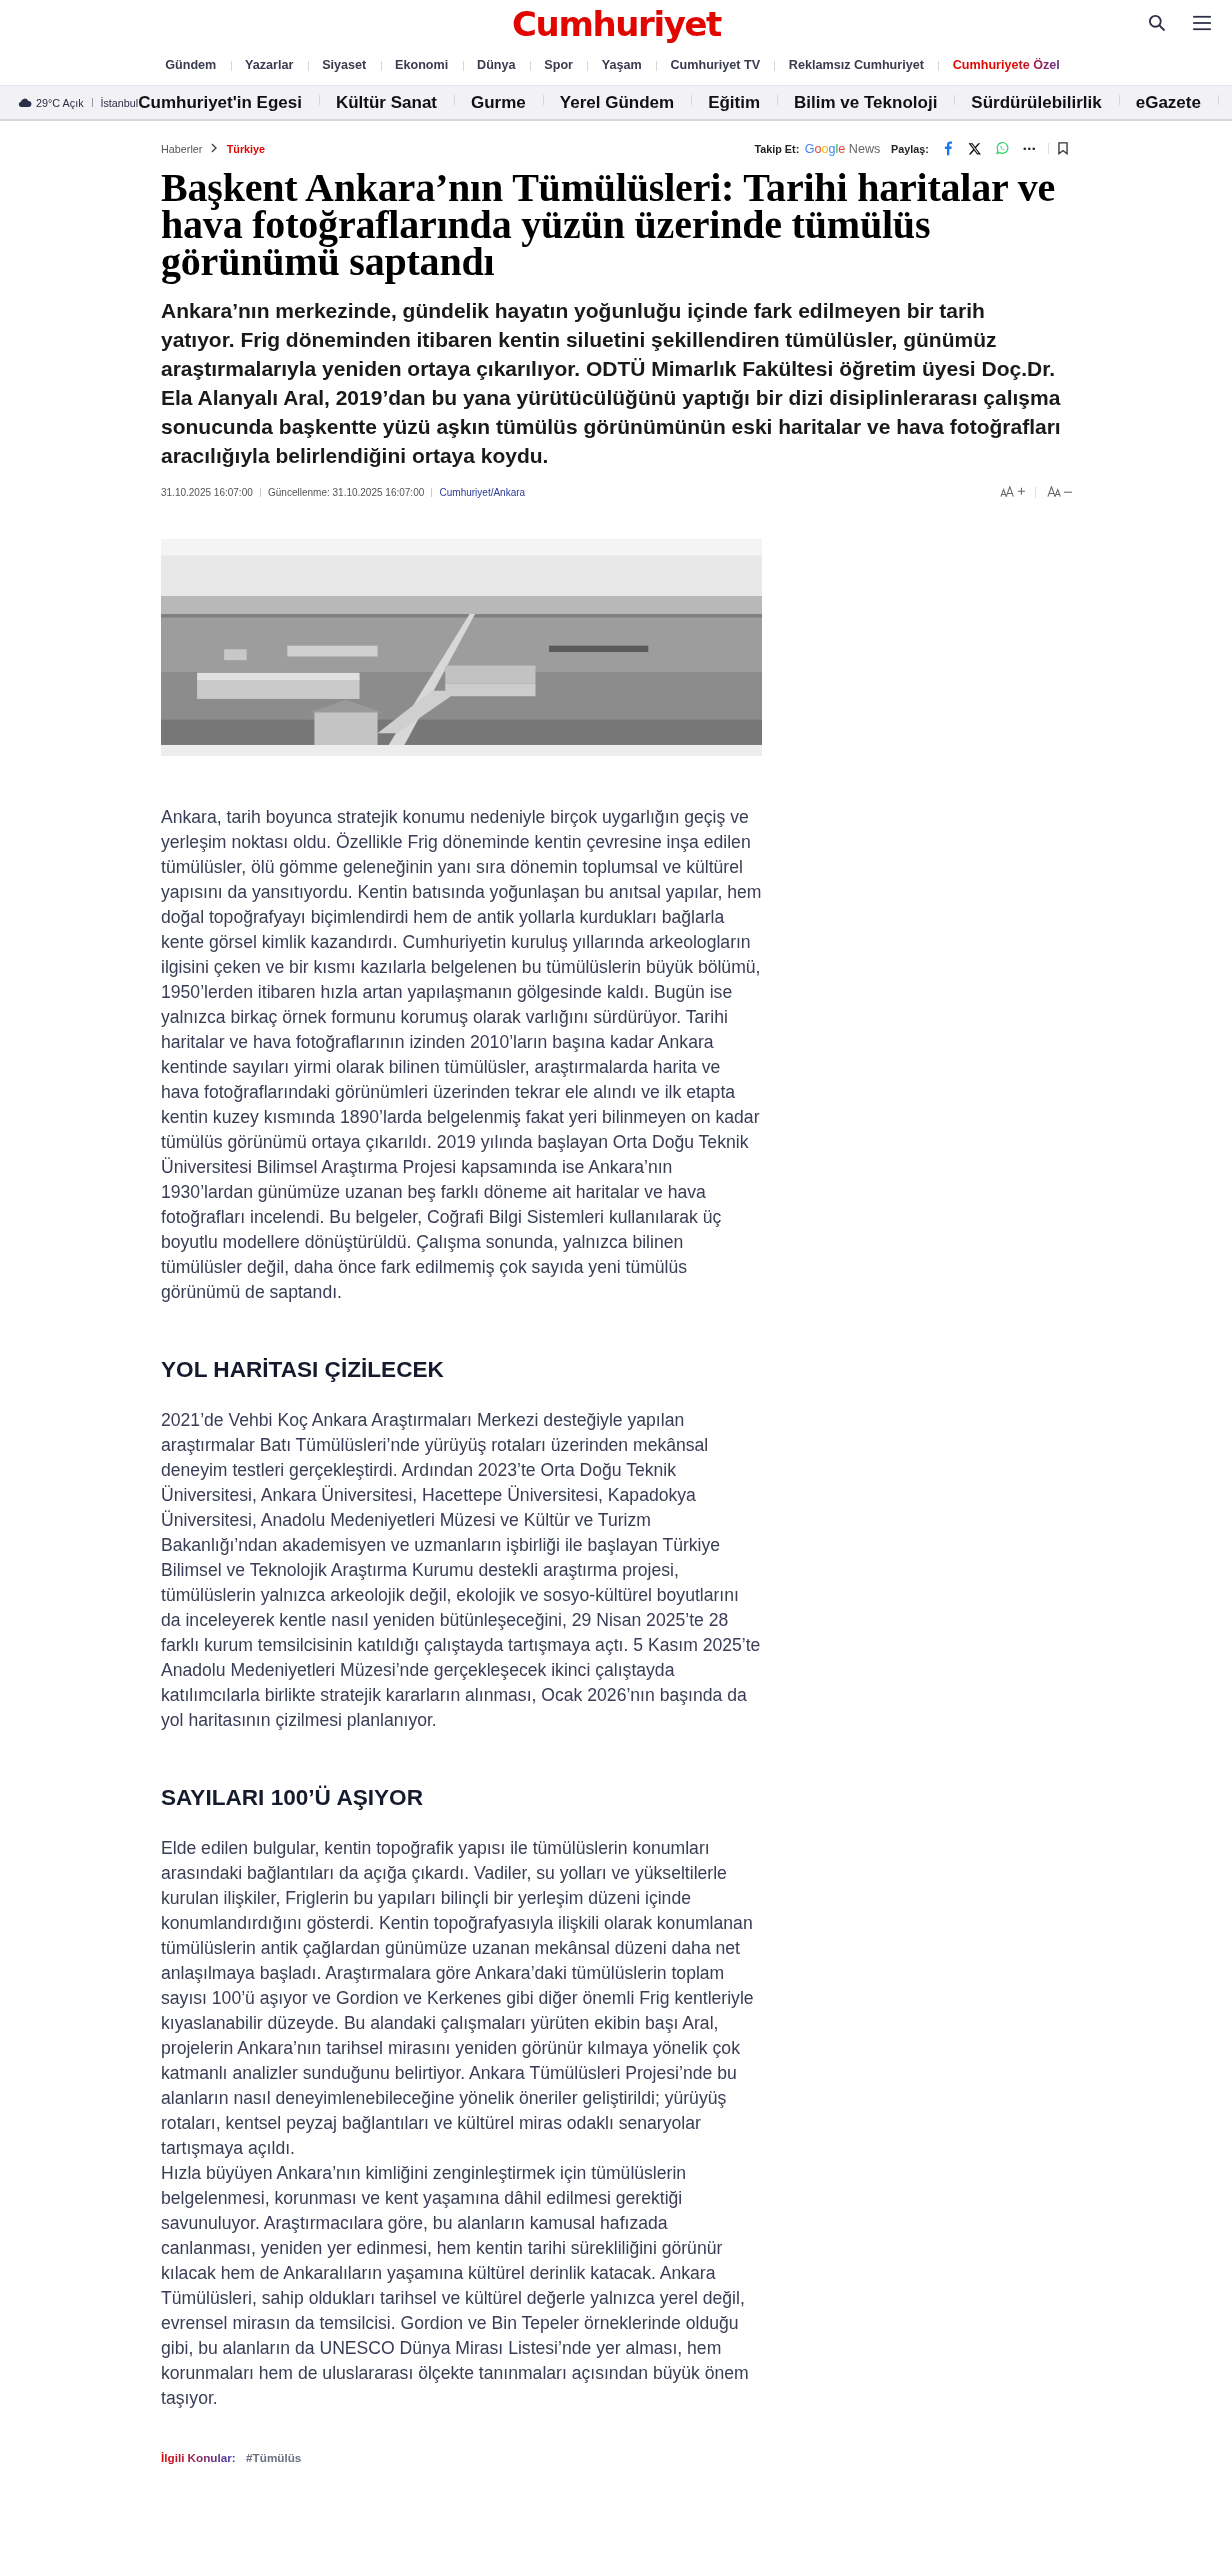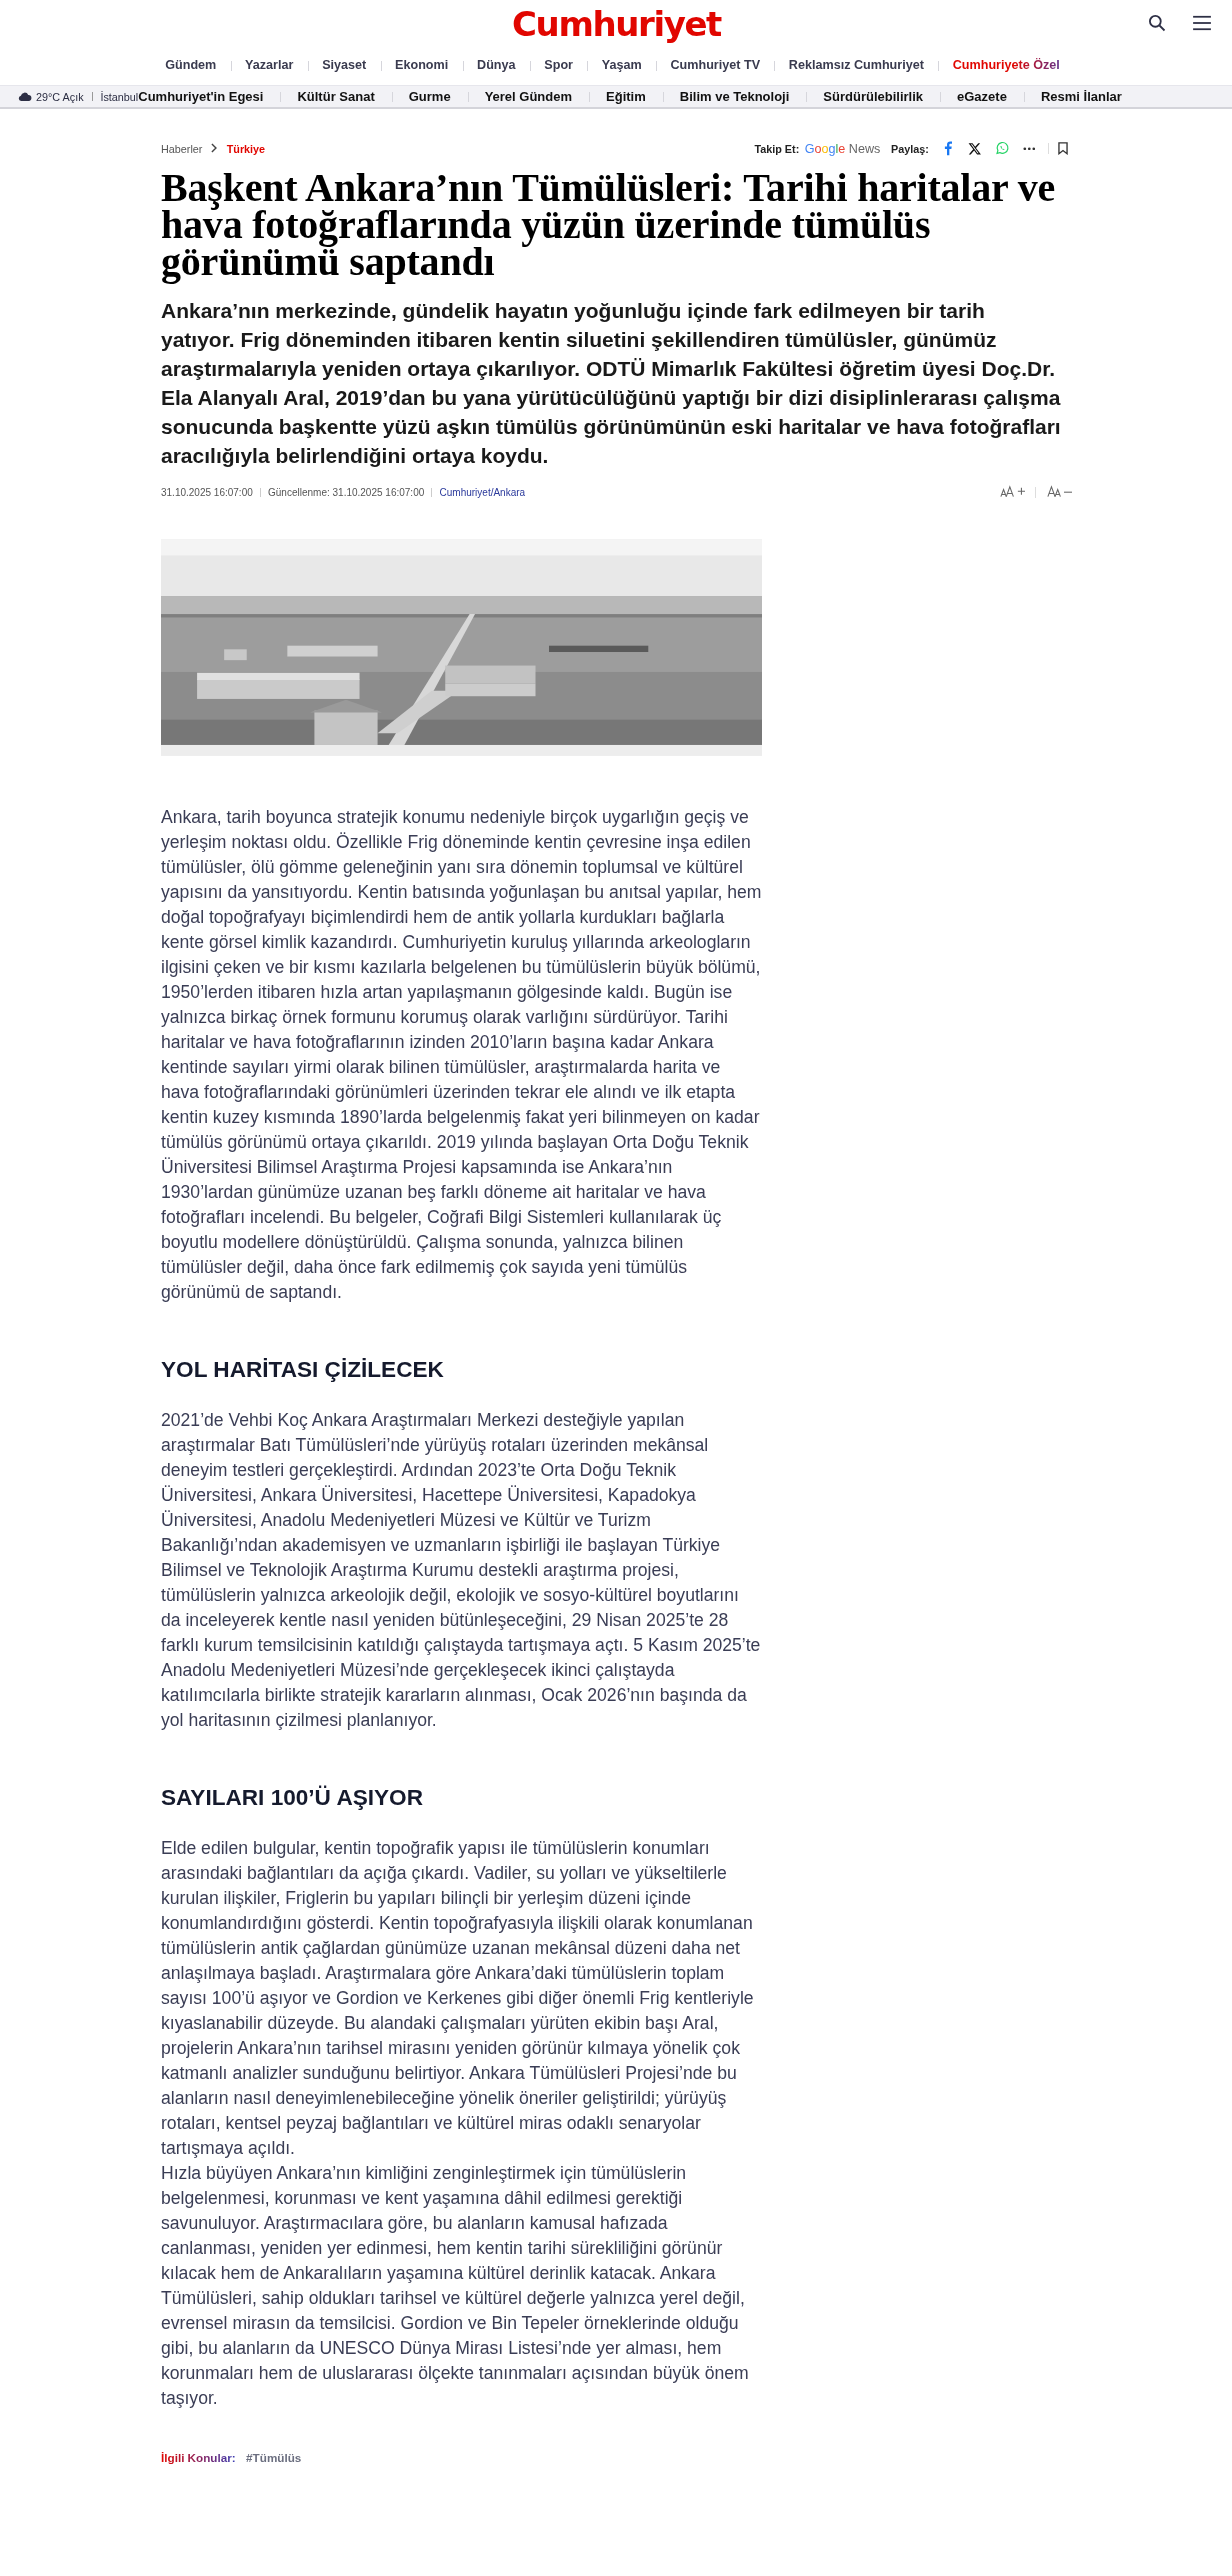--- a/index.html
+++ b/index.html
@@ -9,24 +9,24 @@
   
   .header { position: relative; height: 85px; background: #fff; }
   .logo { position: absolute; left: 0; right: 0; top: 3.6px; text-align: center; color: #e10600; font-family: "DejaVu Sans", sans-serif; font-weight: bold; font-size: 34px; letter-spacing: -1.4px; line-height: 40px; }
   .header-actions { position: absolute; right: 20px; top: 12.6px; display: flex; gap: 23.5px; align-items: center; }
   .header-actions .icon { width: 21.7px; height: 21.7px; display: inline-flex; align-items: center; justify-content: center; cursor: pointer; }
   .main-nav { position: absolute; top: 54px; left: 0; right: 8px; display: flex; justify-content: center; align-items: center; font-size: 12.6px; font-weight: bold; color: #3a3b4f; }
   .main-nav a { text-decoration: none; color: #3a3b4f; padding: 0 14.4px; position: relative; line-height: 23.5px; white-space: nowrap; }
   .main-nav a + a::before { content: ""; position: absolute; left: 0; top: 7.2px; width: 0.9px; height: 10px; background: #d6d6dc; }
   .main-nav a.special { background: linear-gradient(90deg, #e10600 0%, #e10600 55%, #3b3fb6 100%); -webkit-background-clip: text; background-clip: text; color: transparent; }
 
-  .sub-nav { height: 24px; background: #f2f2f6; border-top: 0.9px solid #e6e6ec; border-bottom: 2.7px solid #d4d4da; display: flex; align-items: center; padding-left: 18px; font-size: 11.7px; }
+  .sub-nav { height: 36px; background: #f2f2f6; border-top: 0.9px solid #e6e6ec; border-bottom: 2.7px solid #d4d4da; display: flex; align-items: center; padding-left: 18px; font-size: 11.7px; }
   .weather { display: flex; align-items: center; color: #2b2d42; font-size: 10.8px; white-space: nowrap; }
   .weather .sep { display: inline-block; width: 0.9px; height: 9px; background: #999; margin: 0 8px; }
-  .sub-nav a { text-decoration: none; color: #111; font-weight: bold; padding: 0 17px; position: relative; white-space: nowrap; font-size: 13px; }
+  .sub-nav a { text-decoration: none; color: #111; font-weight: bold; padding: 0 17px; position: relative; white-space: nowrap; font-size: 17px; }
   .sub-nav a.first { padding-left: 0; }
   .sub-nav a + a::before { content: ""; position: absolute; left: 0; top: 2.7px; width: 0.9px; height: 10px; background: #d6d6dc; }
 
   
   .article { position: absolute; left: 161px; top: 135px; width: 911px; }
   .crumb-row { display: flex; justify-content: space-between; align-items: center; height: 27px; }
   .breadcrumb { display: flex; align-items: center; font-size: 10.8px; color: #555; }
   .breadcrumb .chev { margin: 0 9px; color: #444; font-size: 10.8px; }
   .breadcrumb .active { color: #e10600; font-weight: bold; }
   .share-bar { display: flex; align-items: center; font-size: 10.8px; gap: 0; }

